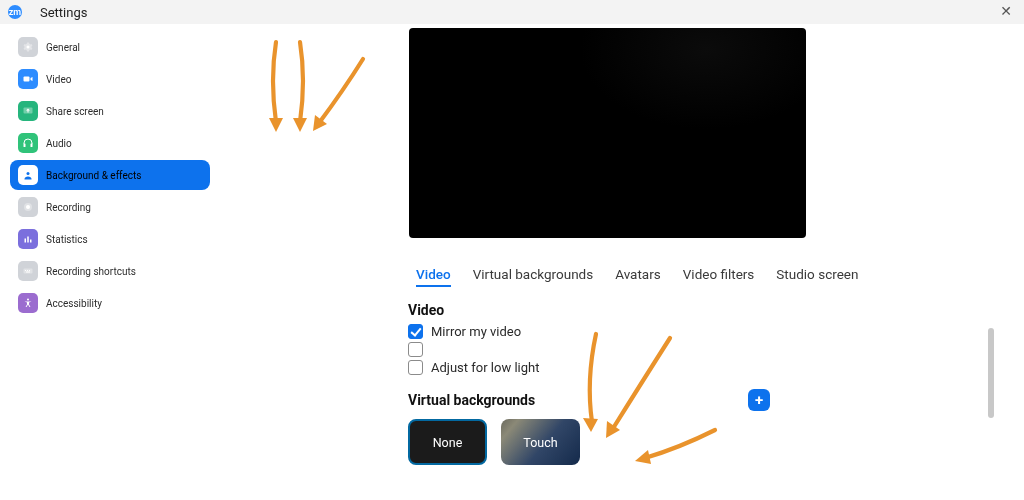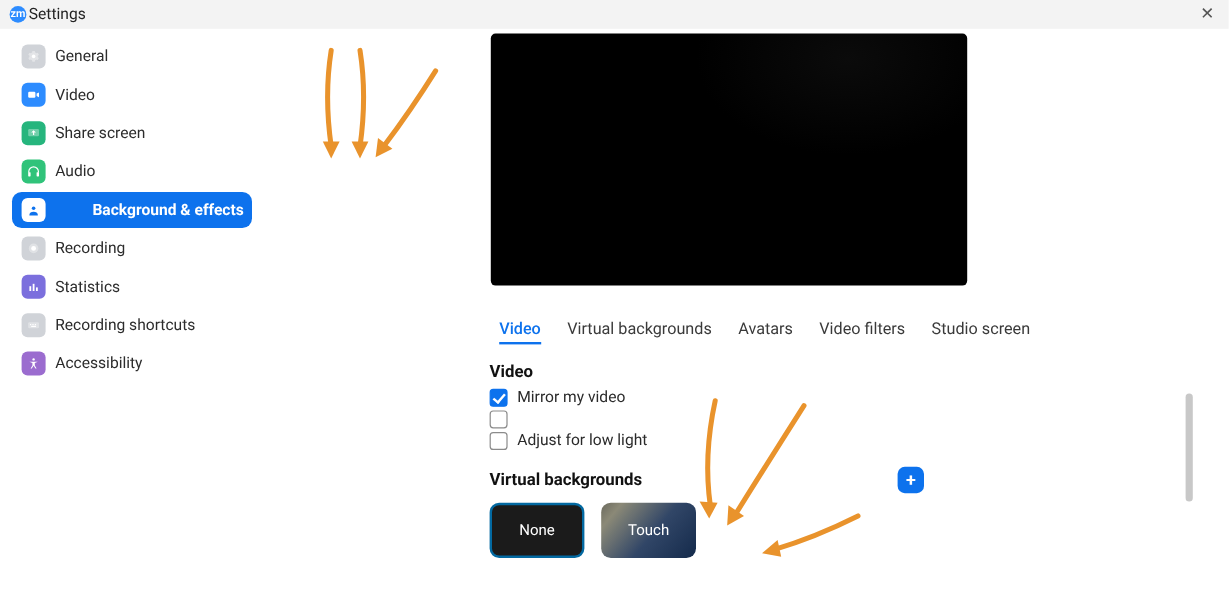--- a/index.html
+++ b/index.html
@@ -1,31 +1,31 @@
 <!DOCTYPE html>
 <html><head>
 <meta charset="utf-8">
 <style>
   * { box-sizing: border-box; margin: 0; padding: 0; font-family: -apple-system, BlinkMacSystemFont, "Segoe UI", Roboto, Arial, sans-serif; }
   body { background: #fff; width: 1024px; height: 500px; overflow: hidden; position: relative; }
 
   .titlebar { height: 24px; background: #f3f3f3; display: flex; align-items: center; padding: 0 8px; position: relative; }
-  .titlebar .logo { width: 14px; height: 14px; border-radius: 50%; background: #2d8cff; color: #fff; font-size: 9px; display: flex; align-items: center; justify-content: center; font-weight: 600; margin-right: 2px; }
+  .titlebar .logo { width: 14px; height: 14px; border-radius: 50%; background: #2d8cff; color: #fff; font-size: 9px; display: flex; align-items: center; justify-content: center; font-weight: 600; margin-right: 18px; }
   .titlebar .title { font-size: 13px; color: #222; }
   .titlebar .close { position: absolute; right: 12px; top: 3px; font-size: 14px; color: #555; cursor: pointer; }
 
   .layout { display: flex; height: calc(500px - 24px); }
 
   .sidebar { width: 210px; padding: 8px 0 8px 10px; }
   .nav-item { display: flex; align-items: center; height: 30px; padding-left: 8px; border-radius: 8px; cursor: pointer; margin-bottom: 2px; }
   .nav-item .nav-icon { width: 20px; height: 20px; border-radius: 5px; display: flex; align-items: center; justify-content: center; margin-right: 8px; flex-shrink: 0; }
   .nav-item .nav-icon svg { width: 12px; height: 12px; }
-  .nav-item .label { font-size: 13px; color: #2c2c2c; }
+  .nav-item .label { font-size: 10px; color: #2c2c2c; }
   .nav-item.active { background: #0d72ed; }
-  .nav-item.active .label { color: #ffffff; font-weight: 700; margin-left: 31px; }
+  .nav-item.active .label { color: #000000; font-weight: 400; }
   .nav-item.active .nav-icon { background: #fff !important; }
   .nav-item.active .nav-icon svg { fill: #0d72ed; }
 
   .ic-gray { background: #d0d3d8; }
   .ic-blue { background: #2d8cff; }
   .ic-green { background: #30c37a; }
   .ic-green2 { background: #26b57d; }
   .ic-purple { background: #7b6fdd; }
   .ic-violet { background: #9b6ccf; }
 

